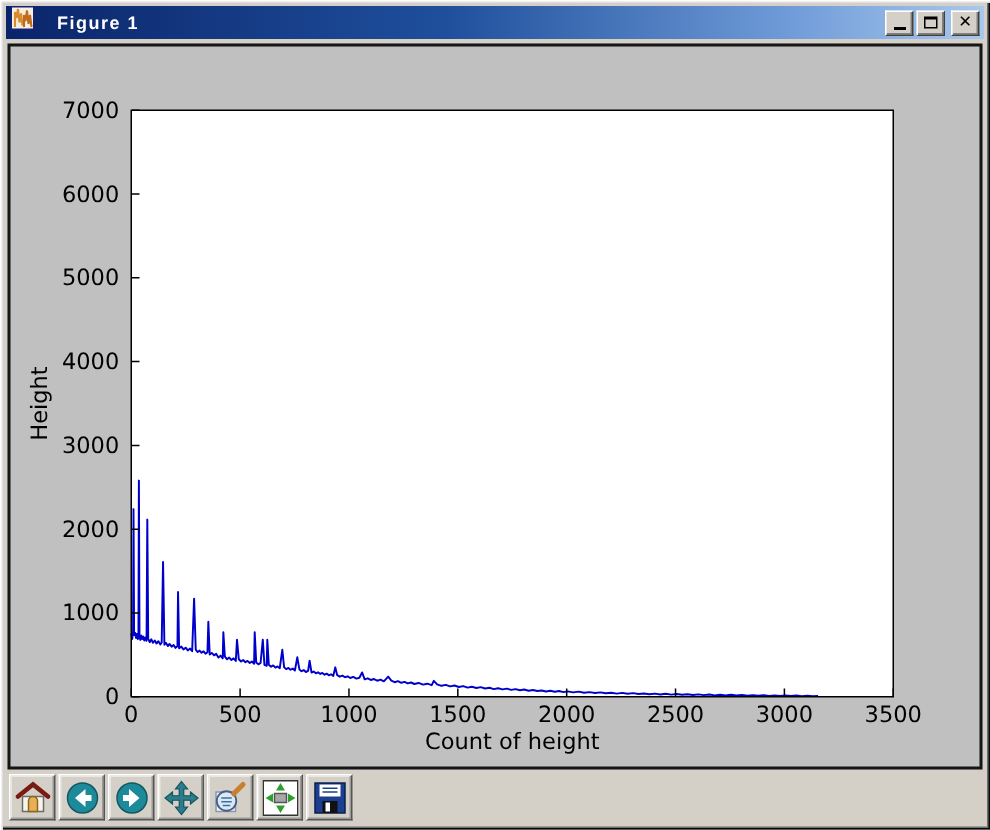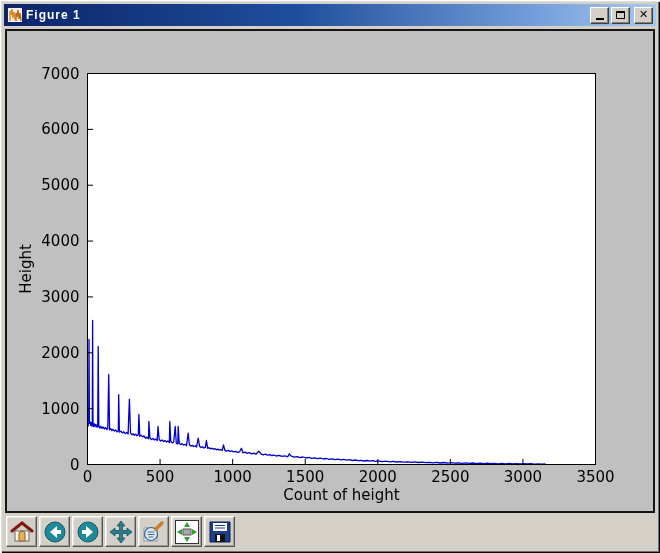--- a/index.html
+++ b/index.html
@@ -9,21 +9,21 @@
     font-family:"DejaVu Sans", sans-serif;
   }
   .window{
     position:absolute;inset:0;background:#d4d0c8;
     box-shadow: inset 1px 1px 0 #ffffff, inset 2px 2px 0 #dfdfdf,
                 inset -1px -1px 0 #0a0a0a, inset -2px -2px 0 #6e6e6e;
   }
   .titlebar{
     position:absolute;left:4px;top:4px;width:652px;height:22px;
     background:linear-gradient(to right,#0a246a 0%,#1f4f9c 45%,#6f9bd8 80%,#a8c8ec 100%);
-    display:flex;align-items:center;padding:0 2px;box-sizing:border-box;
+    display:flex;padding:0 2px;box-sizing:border-box;gap:12px;
   }
   .app-icon{width:16px;height:16px;margin:0 3px 0 1px;flex:0 0 auto;}
   .title-text{
     color:#ffffff;font-weight:bold;font-size:12px;letter-spacing:1px;
     font-family:"Liberation Sans",sans-serif;flex:1 1 auto;
     white-space:nowrap;overflow:hidden;line-height:22px;
   }
   .win-controls{display:flex;align-items:center;gap:2px;margin-right:1px;}
   .win-btn{
     width:17px;height:15px;background:#d4d0c8;

